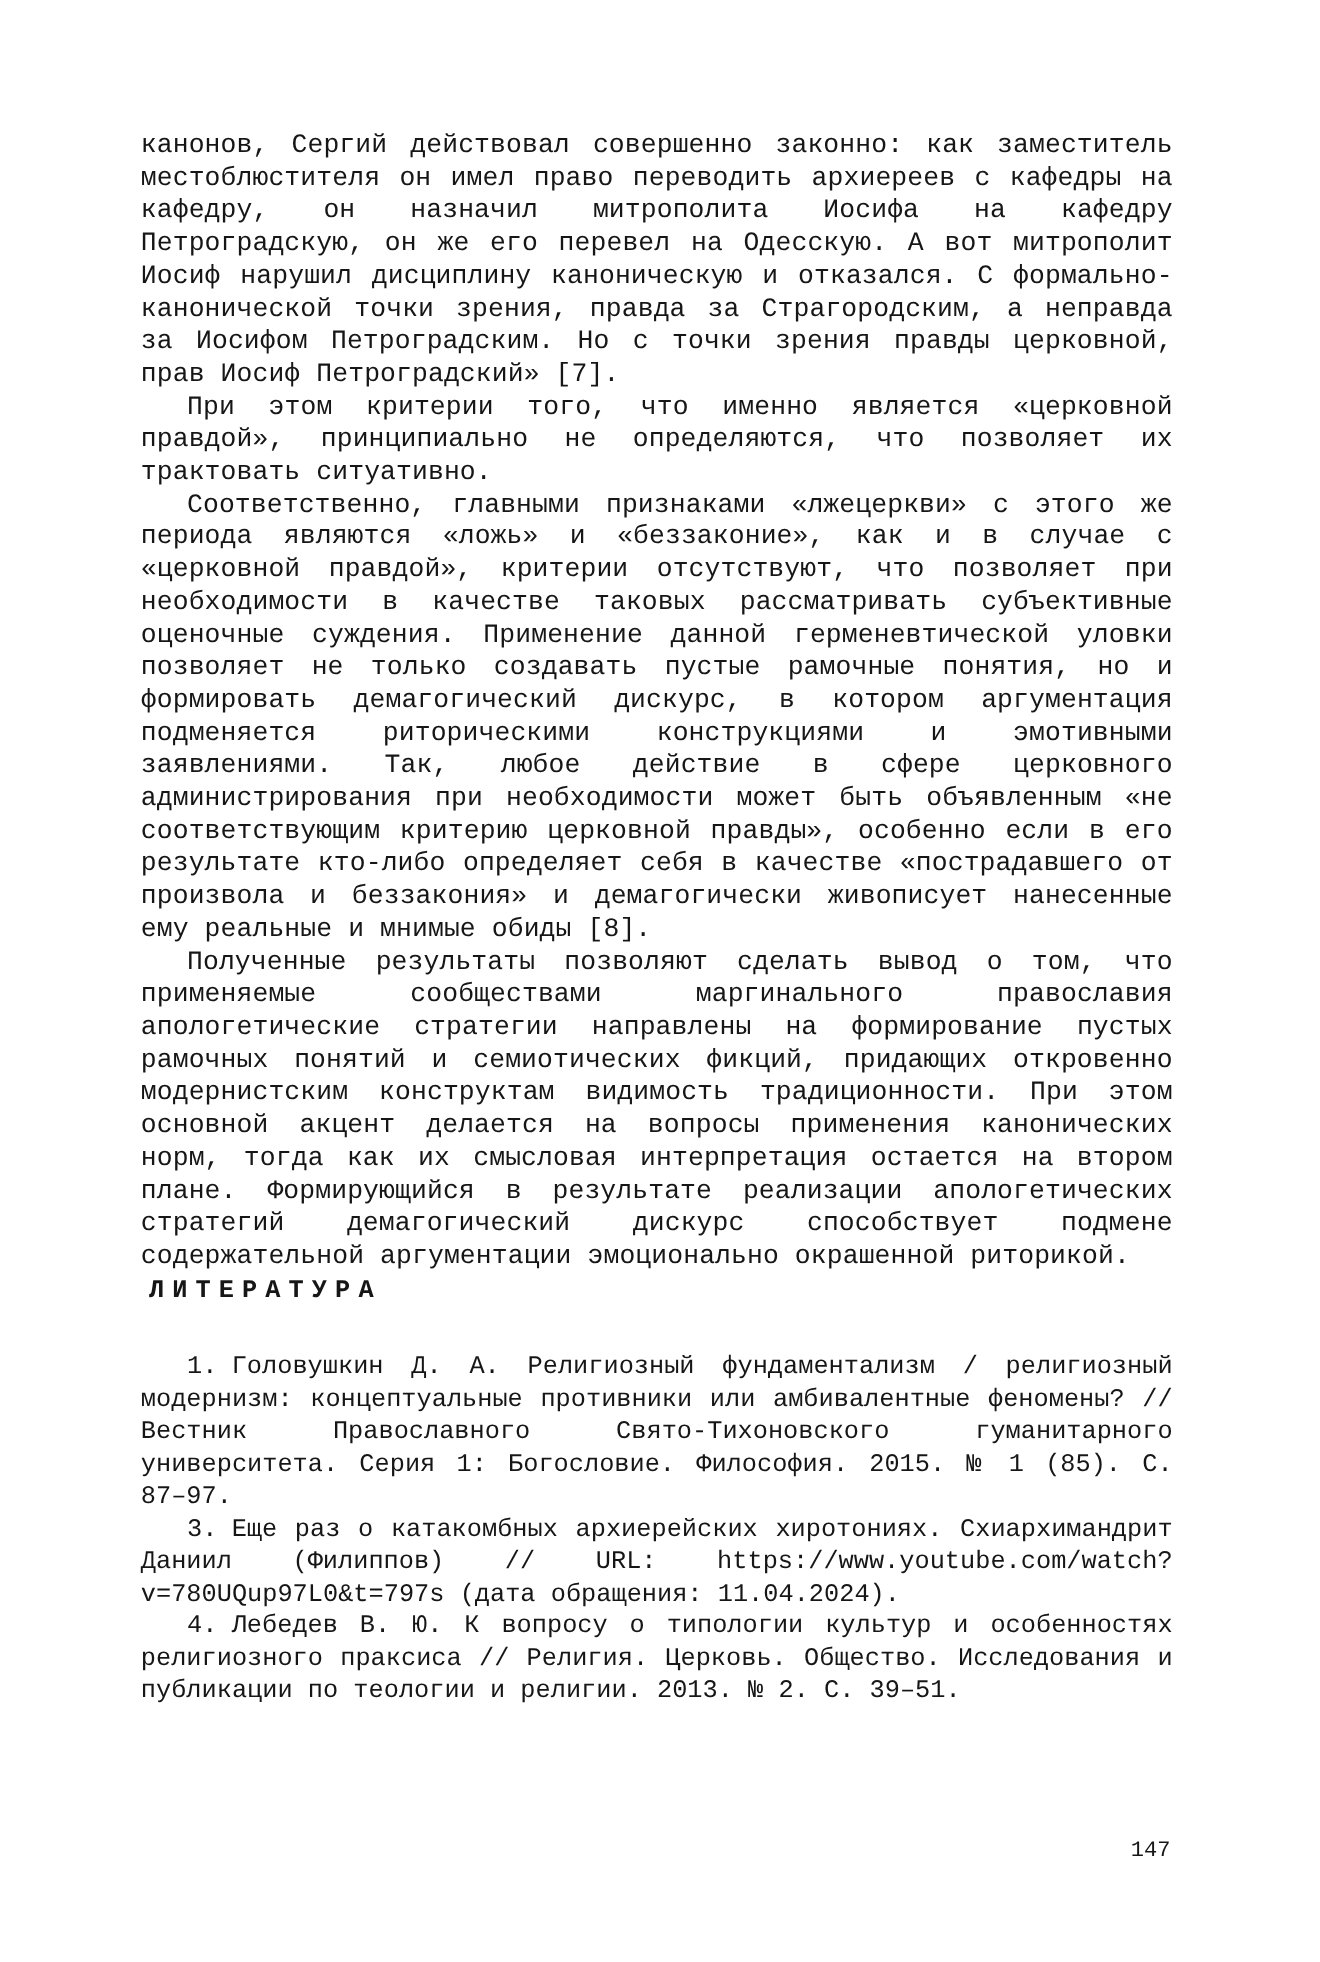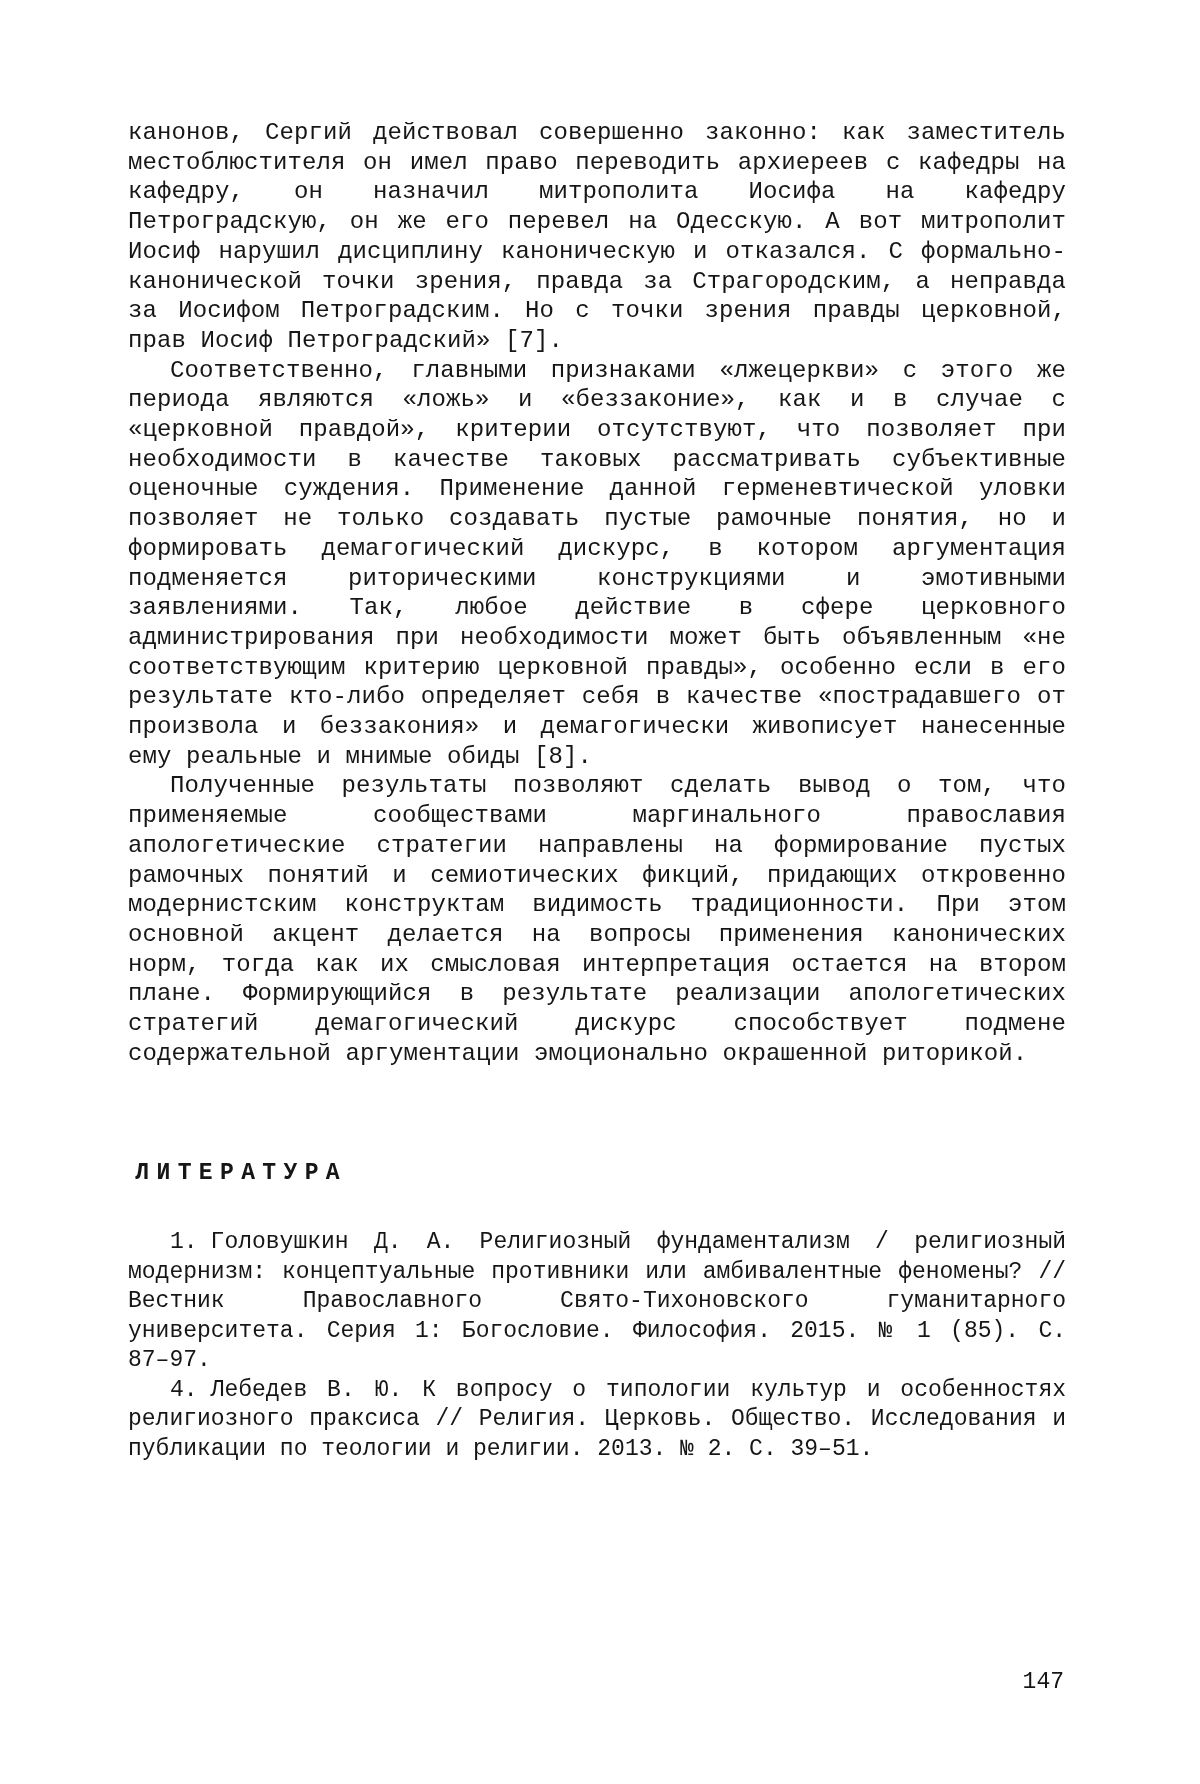--- a/index.html
+++ b/index.html
@@ -43,39 +43,41 @@
     font-size: 23px;
     line-height: 29.5px;
     text-align: justify;
     text-indent: 42px;
   }
   .ref-num { margin-right: 13px; }
   .page-number {
     position: absolute;
     top: 1668px;
     right: 136px;
-    font-size: 23px;
+    font-size: 20px;
     line-height: 29px;
   }
 </style>
 </head>
 <body>
 
 <div class="page">
 
   <div class="text-block body-text">
     <p class="no-indent">канонов, Сергий действовал совершенно законно: как заместитель местоблюстителя он имел право переводить архиереев с кафедры на кафедру, он назначил митрополита Иосифа на кафедру Петроградскую, он же его перевел на Одесскую. А вот митрополит Иосиф нарушил дисциплину каноническую и отказался. С формально-канонической точки зрения, правда за Страгородским, а неправда за Иосифом Петроградским. Но с точки зрения правды церковной, прав Иосиф Петроградский» [7].</p>
+    <p>При этом критерии того, что именно является «церковной правдой», принципиально не определяются, что позволяет их трактовать ситуативно.</p>
     <p>Соответственно, главными признаками «лжецеркви» с этого же периода являются «ложь» и «беззаконие», как и в случае с «церковной правдой», критерии отсутствуют, что позволяет при необходимости в качестве таковых рассматривать субъективные оценочные суждения. Применение данной герменевтической уловки позволяет не только создавать пустые рамочные понятия, но и формировать демагогический дискурс, в котором аргументация подменяется риторическими конструкциями и эмотивными заявлениями. Так, любое действие в сфере церковного администрирования при необходимости может быть объявленным «не соответствующим критерию церковной правды», особенно если в его результате кто-либо определяет себя в качестве «пострадавшего от произвола и беззакония» и демагогически живописует нанесенные ему реальные и мнимые обиды [8].</p>
     <p>Полученные результаты позволяют сделать вывод о том, что применяемые сообществами маргинального православия апологетические стратегии направлены на формирование пустых рамочных понятий и семиотических фикций, придающих откровенно модернистским конструктам видимость традиционности. При этом основной акцент делается на вопросы применения канонических норм, тогда как их смысловая интерпретация остается на втором плане. Формирующийся в результате реализации апологетических стратегий демагогический дискурс способствует подмене содержательной аргументации эмоционально окрашенной риторикой.</p>
   </div>
 
   <div class="text-block lit-section">
     <div class="lit-heading">ЛИТЕРАТУРА</div>
   </div>
 
   <div class="text-block refs-section">
     <p><span class="ref-num">1.</span><span>Головушкин Д. А. Религиозный фундаментализм / религиозный модернизм: концептуальные противники или амбивалентные феномены? // Вестник Православного Свято-Тихоновского гуманитарного университета. Серия 1: Богословие. Философия. 2015. № 1 (85). С. 87–97.</span></p>
+    <p><span class="ref-num">3.</span><span>Еще раз о катакомбных архиерейских хиротониях. Схиархимандрит Даниил (Филиппов) // URL: https://www.youtube.com/watch?v=780UQup97L0&amp;t=797s (дата обращения: 11.04.2024).</span></p>
     <p><span class="ref-num">4.</span><span>Лебедев В. Ю. К вопросу о типологии культур и особенностях религиозного праксиса // Религия. Церковь. Общество. Исследования и публикации по теологии и религии. 2013. № 2. С. 39–51.</span></p>
   </div>
 
   <div class="page-number">147</div>
 
 </div>
 
 </body></html>

